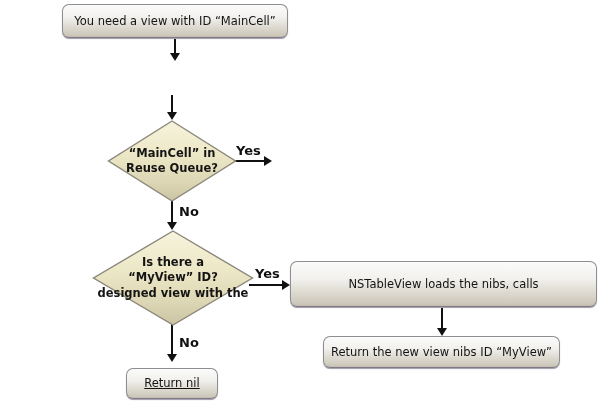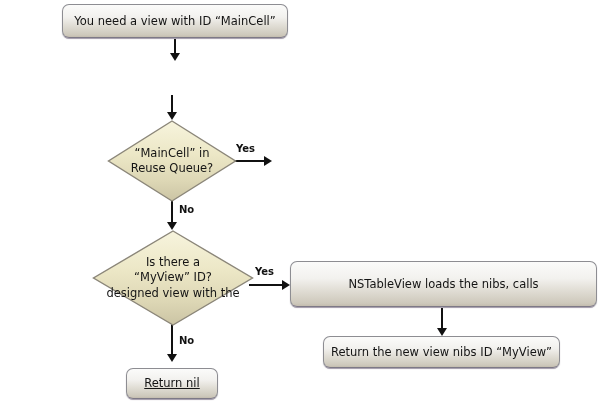--- a/index.html
+++ b/index.html
@@ -66,21 +66,21 @@
     display: flex;
     flex-direction: column;
     align-items: center;
     justify-content: center;
     text-align: center;
     color: #141414;
     font-size: 11.5px;
     line-height: 1.32;
     pointer-events: none;
   }
-  .node-diamond .dlabel .line { display: block; white-space: nowrap; }
+  .node-diamond .dlabel .line { display: block; white-space: nowrap; font-weight: bold; }
 
   
   .conn {
     position: absolute;
     background: #111111;
     z-index: 1;
   }
   .conn-v { width: 2px; }
   .conn-h { height: 2px; }
   .arrow-down {
@@ -94,21 +94,21 @@
   .arrow-right {
     position: absolute;
     width: 0; height: 0;
     border-top: 5px solid transparent;
     border-bottom: 5px solid transparent;
     border-left: 8px solid #111111;
     z-index: 2;
   }
   .edge-label {
     position: absolute;
-    font-size: 10px;
+    font-size: 13px;
     font-weight: bold;
     color: #111111;
     white-space: nowrap;
     z-index: 4;
   }
 </style>
 </head>
 <body>
 
 <div id="canvas">

